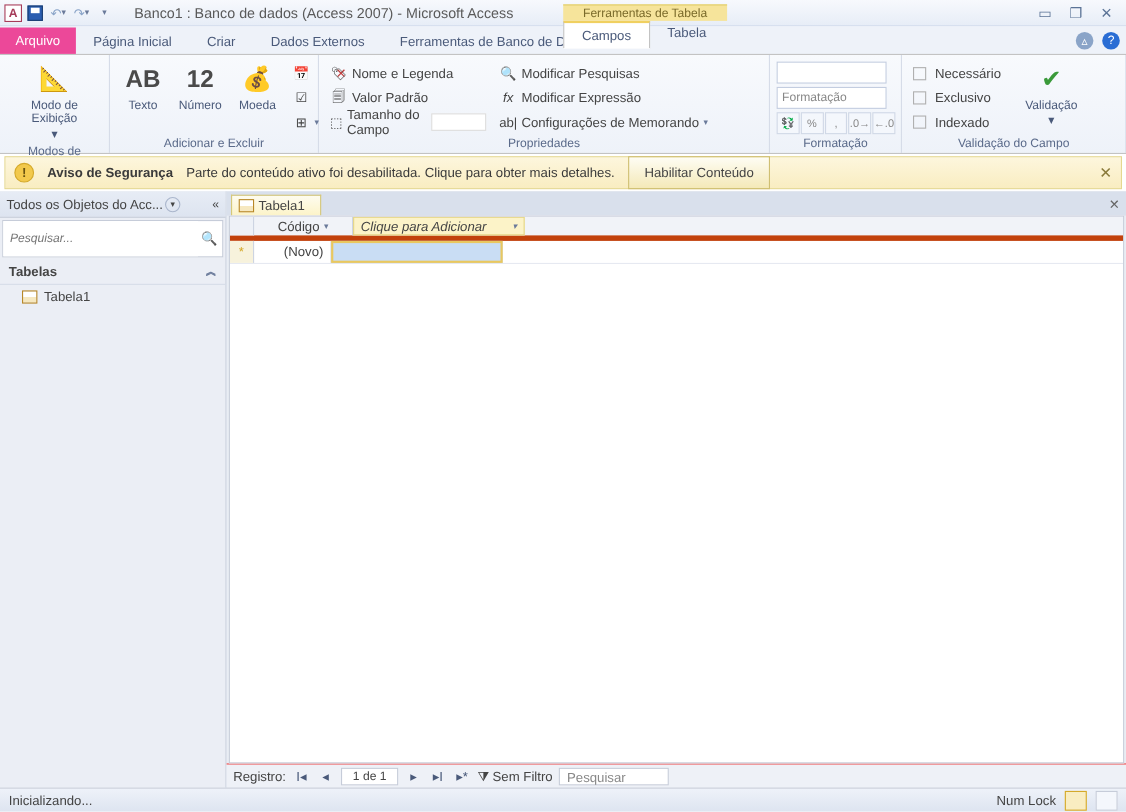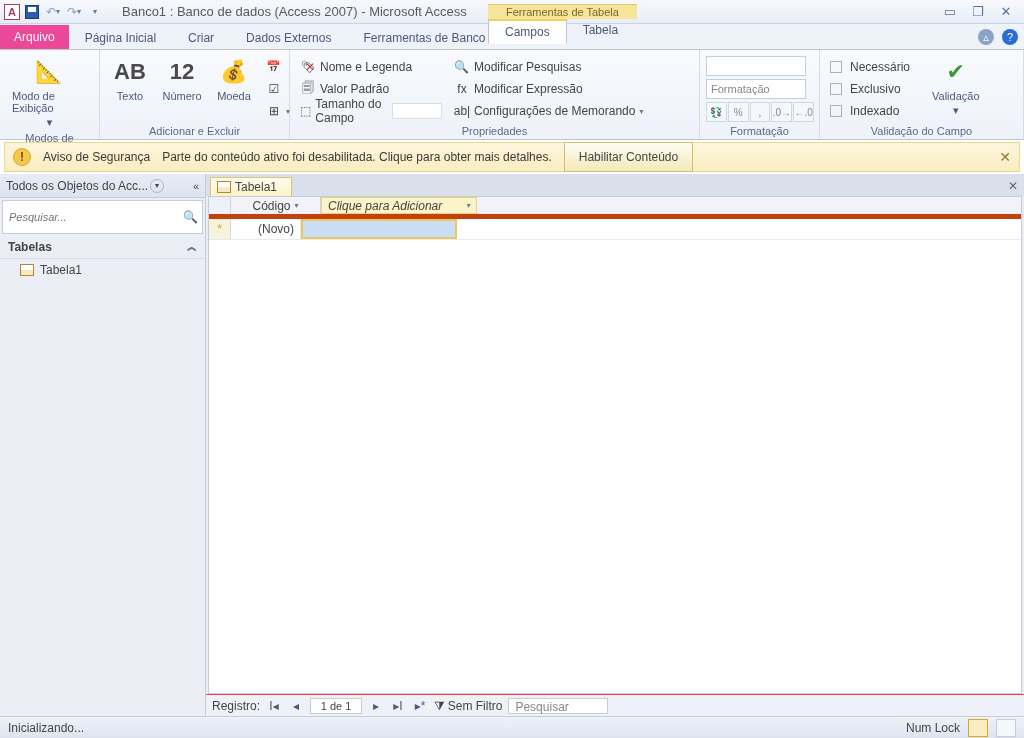--- a/index.html
+++ b/index.html
@@ -10,45 +10,45 @@
 .qat-btn{width:18px;height:18px;display:flex;align-items:center;justify-content:center;cursor:pointer}
 .save-ico{width:14px;height:14px;background:#2a5db0;border:1px solid #1a3d70;position:relative}
 .save-ico:before{content:"";position:absolute;top:1px;left:2px;width:8px;height:5px;background:#fff}
 .undo-ico,.redo-ico{font-size:12px;color:#8aa4c8}
 .title-text{margin-left:18px;font-size:13px;color:#5a5a5a}
 .winbtns{margin-left:auto;display:flex;gap:12px;padding-right:6px}
 .winbtn{width:16px;height:16px;color:#5b7396;font-size:13px;cursor:pointer;display:flex;align-items:center;justify-content:center}
 .tabs-row{height:26px;background:#eef2f9;display:flex;align-items:flex-end;border-bottom:1px solid #c3c3c3;position:relative}
 .file-tab{background:#ec4899;color:#fff;padding:5px 14px;font-size:12px;cursor:pointer}
 .tab{padding:5px 16px 4px;color:#4a5a7a;cursor:pointer}
-.ctx-tab-wrap{position:absolute;left:488px;top:-20px;text-align:center}
+.ctx-tab-wrap{position:absolute;left:512px;top:-20px;text-align:center}
 .ctx-title{background:#f6e49b;padding:1px 18px;font-size:11px;color:#7a6a2a;border-top:1px solid #e0cc6a}
 .ctx-tabs{display:flex}
 .ctx-tab{padding:4px 16px;color:#4a5a7a;cursor:pointer}
 .ctx-tab.active{background:#fff;border:1px solid #c3c3c3;border-bottom:1px solid #fff;border-top:2px solid #f0d060;margin-bottom:-1px}
 .helpbtns{position:absolute;right:6px;bottom:4px;display:flex;gap:8px}
 .helpbtn{width:16px;height:16px;border-radius:50%;cursor:pointer;display:flex;align-items:center;justify-content:center;font-size:11px;color:#fff}
 .ribbon{height:90px;background:linear-gradient(#f8fafd,#eef2f9);border-bottom:1px solid #c3c3c3;display:flex}
 .rgroup{border-right:1px solid #d6dce8;display:flex;flex-direction:column;padding:2px 6px 0}
 .rgroup-body{flex:1;display:flex;align-items:flex-start;gap:4px;padding-top:2px}
 .rgroup-label{text-align:center;font-size:11px;color:#5a6a8a;padding:2px 0}
 .bigbtn{display:flex;flex-direction:column;align-items:center;padding:2px 6px;cursor:pointer;min-width:48px}
 .bigbtn .ico{width:32px;height:32px;display:flex;align-items:center;justify-content:center;font-size:22px}
-.bigbtn span{font-size:11px;color:#4a5a7a;text-align:left;line-height:12px;margin-top:2px}
+.bigbtn span{font-size:11px;color:#4a5a7a;text-align:center;line-height:12px;margin-top:2px}
 .smallcol{display:flex;flex-direction:column;gap:0px;padding-top:2px}
 .smallbtn{display:flex;align-items:center;gap:4px;padding:2px 4px;cursor:pointer;height:22px;font-size:11px;color:#4a5a7a}
 .smallbtn.dis{color:#a0a0a0}
 .smallbtn .si{width:16px;height:16px;display:inline-flex;align-items:center;justify-content:center;font-size:12px}
 .fmt-combo{width:100px;height:20px;border:1px solid #c3cde0;background:#fff;font-size:11px;color:#888;padding:0 4px;margin-bottom:3px}
 .fmt-row{display:flex;gap:1px}
 .fmt-ico{width:22px;height:20px;border:1px solid #d0d8e6;background:#f4f7fc;display:flex;align-items:center;justify-content:center;font-size:10px;color:#888}
 .chk{width:12px;height:12px;border:1px solid #b0b0b0;display:inline-block;margin-right:4px}
 .msgbar{height:30px;background:linear-gradient(#fdf6dd,#f9edc1);border:1px solid #e5d88f;margin:2px 4px;display:flex;align-items:center;padding:0 8px;gap:12px}
 .msgico{width:18px;height:18px;border-radius:50%;background:#f2c94c;border:1px solid #d4a92a;display:flex;align-items:center;justify-content:center;font-weight:bold;color:#6a5410}
-.msgbar b{font-weight:400;color:#3a3a3a}
+.msgbar b{font-weight:700;color:#3a3a3a}
 .msgbar .txt{color:#3a3a3a}
 .enable-btn{padding:7px 14px;background:linear-gradient(#fefdf4,#f4e9b8);border:1px solid #cfbf72;cursor:pointer;font-size:12px}
 .msg-close{margin-left:auto;cursor:pointer;color:#8a7a3a;font-size:14px}
 .workspace{flex:1;display:flex;background:#e9edf4;min-height:0}
 .navpane{width:206px;background:#ebeef5;border-right:1px solid #c6ccd9;display:flex;flex-direction:column}
 .nav-head{height:24px;background:linear-gradient(#e7ecf5,#dde4f0);border-bottom:1px solid #c6ccd9;display:flex;align-items:center;padding:0 6px;color:#3a4a6a}
 .nav-head .dd{width:14px;height:14px;border:1px solid #aab6cc;border-radius:50%;margin-left:2px;display:flex;align-items:center;justify-content:center;font-size:8px}
 .nav-head .coll{margin-left:auto;cursor:pointer;font-size:11px}
 .searchbox{display:flex;margin:2px;border:1px solid #c6ccd9;background:#fff;height:34px}
 .searchbox input{flex:1;border:none;outline:none;padding:0 6px;font-style:italic;color:#888;font-size:11px}
@@ -195,21 +195,21 @@
             <span>Tamanho do Campo</span>
             <input style="width: 50px; height: 16px; border: 1px solid rgb(221, 221, 221); margin-left: 4px;">
           </div>
       </div>
       <div class="smallcol" style="width:210px">
         <div class="smallbtn dis">
             <span class="si">🔍</span>
             <span>Modificar Pesquisas</span>
           </div>
         <div class="smallbtn dis">
-            <span class="si" style="">fx</span>
+            <span class="si" style="font-style:italic">fx</span>
             <span>Modificar Expressão</span>
           </div>
         <div class="smallbtn dis">
             <span class="si">ab|</span>
             <span>Configurações de Memorando</span>
             <span class="dz">▾</span>
           </div>
       </div>
     </div>
     <div class="rgroup-label">Propriedades</div>

